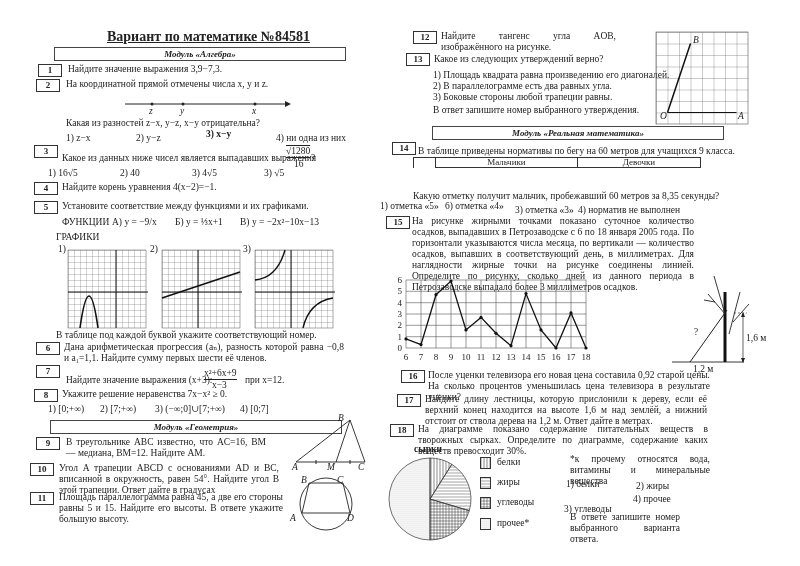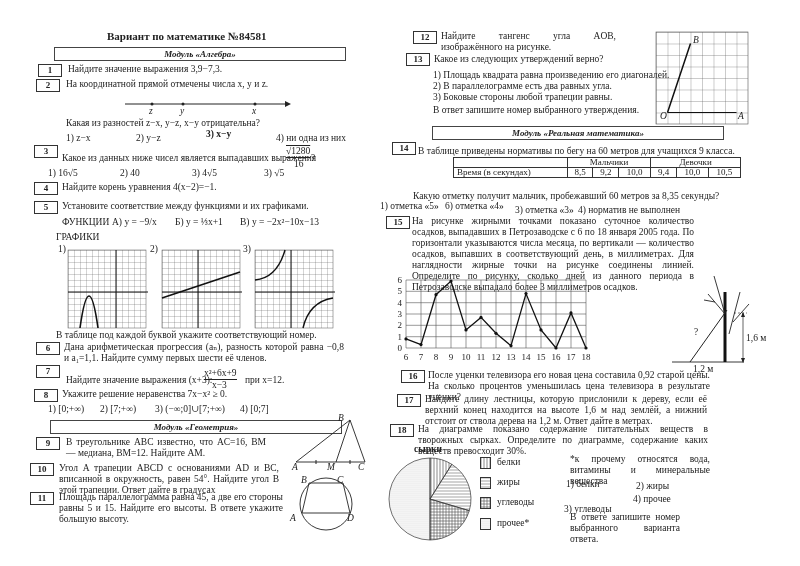--- a/index.html
+++ b/index.html
@@ -10,21 +10,21 @@
   .p{position:absolute;line-height:11px;text-align:justify;}
   .i{font-style:italic;}
   table.norm{position:absolute;border-collapse:collapse;font-size:9px;}
   table.norm td{border:1px solid #333;padding:0 3px;height:9px;line-height:9px;text-align:center;}
   svg{position:absolute;overflow:visible;}
   svg text{font-family:"Liberation Serif",serif;}
 </style>
 </head>
 <body>
 
-<div class="t" style="left:107px;top:31px;font-weight:bold;font-size:11px;">Вариант по математике №84581</div>
+<div class="t" style="left:107px;top:31px;font-weight:bold;font-size:14px;text-decoration:underline;">Вариант по математике №84581</div>
 
 <div class="mod" style="left:38px;top:47px;width:290px;">Модуль «Алгебра»</div>
 
 <div class="num" style="left:38px;top:64px;">1</div>
 <div class="t" style="left:68px;top:64px;">Найдите значение выражения 3,9−7,3.</div>
 
 <div class="num" style="left:36px;top:79px;">2</div>
 <div class="t" style="left:66px;top:79px;">На координатной прямой отмечены числа x, y и z.</div>
 
 <svg style="left:125px;top:97px;" width="165" height="20">
@@ -167,35 +167,26 @@
 </svg>
 <div class="t i" style="left:693px;top:35px;">B</div>
 <div class="t i" style="left:660px;top:111px;">O</div>
 <div class="t i" style="left:738px;top:111px;">A</div>
 
 <div class="mod" style="left:416px;top:126px;width:290px;">Модуль «Реальная математика»</div>
 
 <div class="num" style="left:392px;top:142px;">14</div>
 <div class="t" style="left:418px;top:146px;">В таблице приведены нормативы по бегу на 60 метров для учащихся 9 класса.</div>
 
-<table class="norm" style="left:413px;top:157px;width:288px;margin-left:40px;">
+<table class="norm" style="left:413px;top:157px;width:288px;">
   <tbody>
       <tr>
     <td rowspan="1" style="border-bottom:none;"></td>
     <td colspan="3">Мальчики</td>
     <td colspan="3">Девочки</td>
-  </tr>
-  <tr>
-    <td style="text-align:left;">Время (в секундах)</td>
-    <td>8,5</td>
-    <td>9,2</td>
-    <td>10,0</td>
-    <td>9,4</td>
-    <td>10,0</td>
-    <td>10,5</td>
   </tr>
 </tbody>
   </table>
 
 <div class="t" style="left:413px;top:191px;">Какую отметку получит мальчик, пробежавший 60 метров за 8,35 секунды?</div>
 <div class="t" style="left:380px;top:201px;">1)  отметка «5»</div>
 <div class="t" style="left:445px;top:201px;">6)  отметка «4»</div>
 <div class="t" style="left:515px;top:205px;">3)  отметка «3»</div>
 <div class="t" style="left:578px;top:205px;">4)  норматив не выполнен</div>
 

